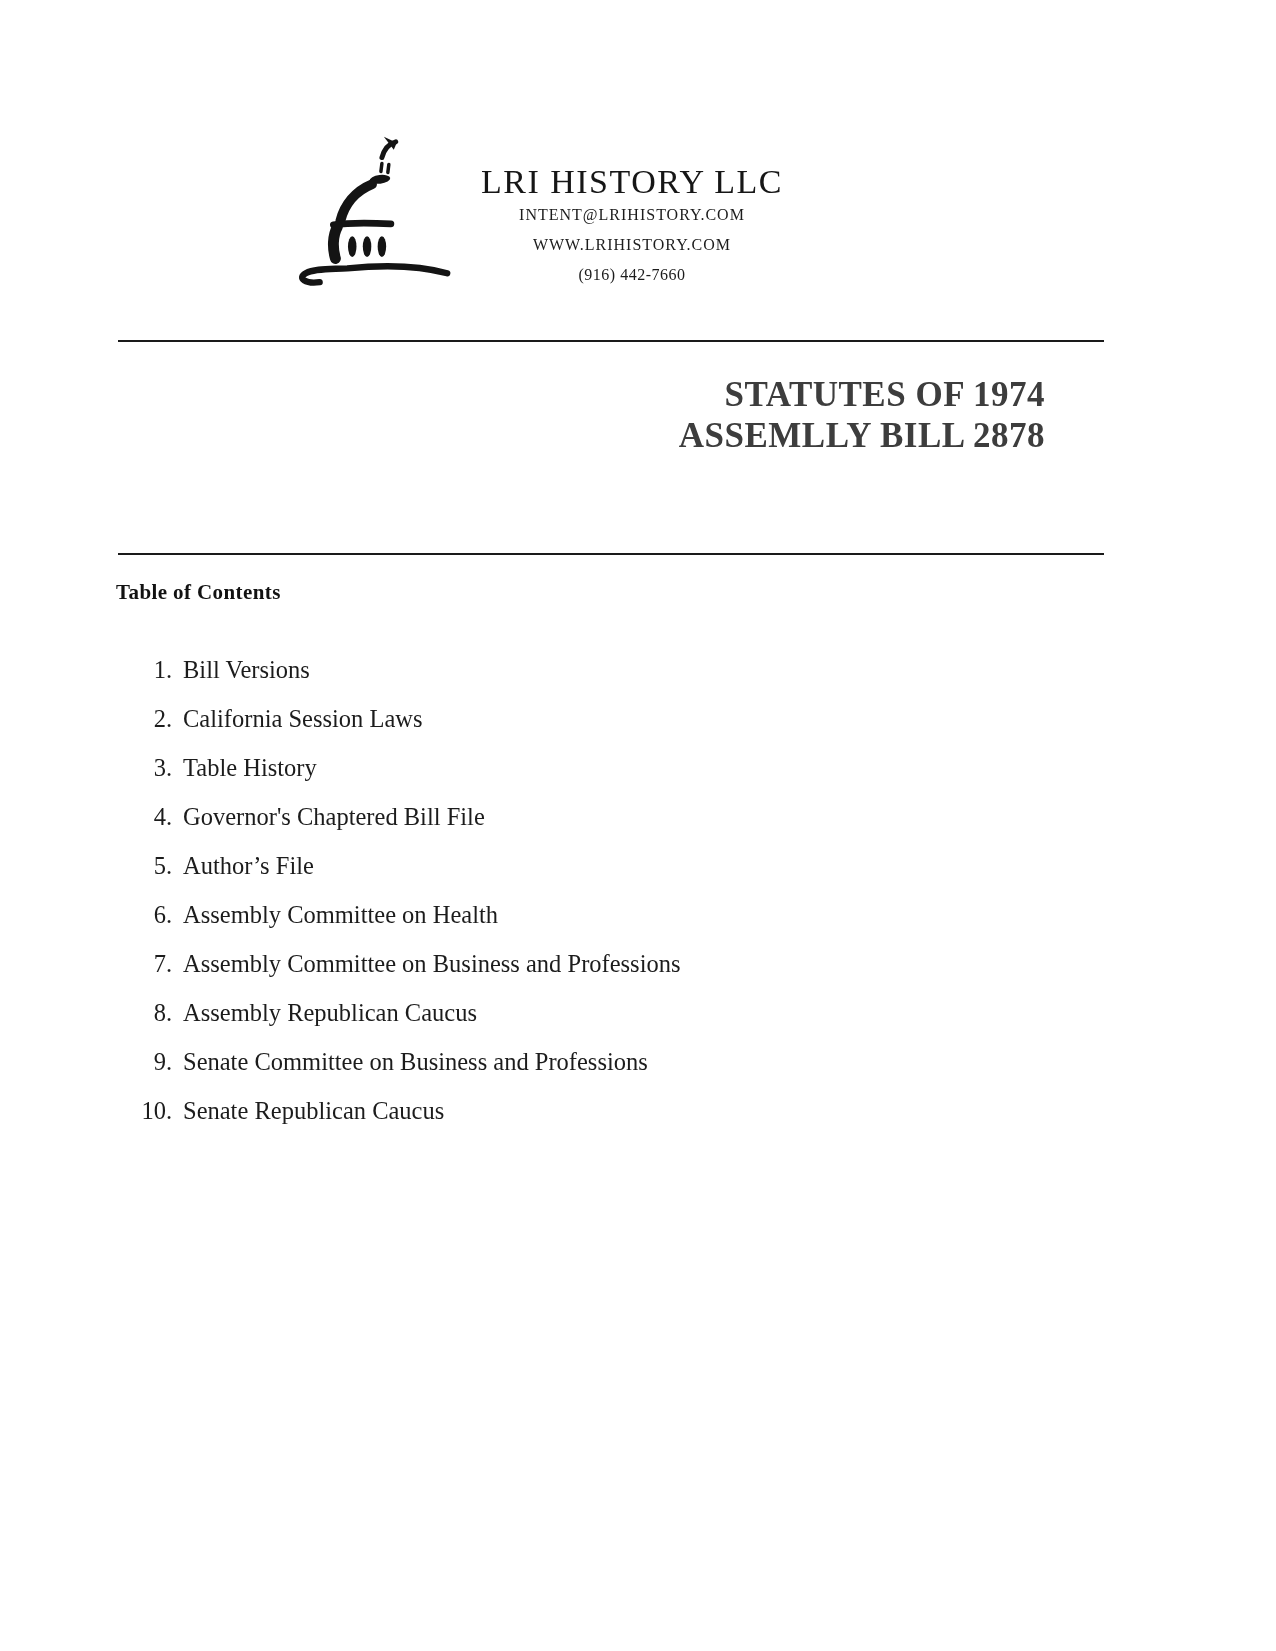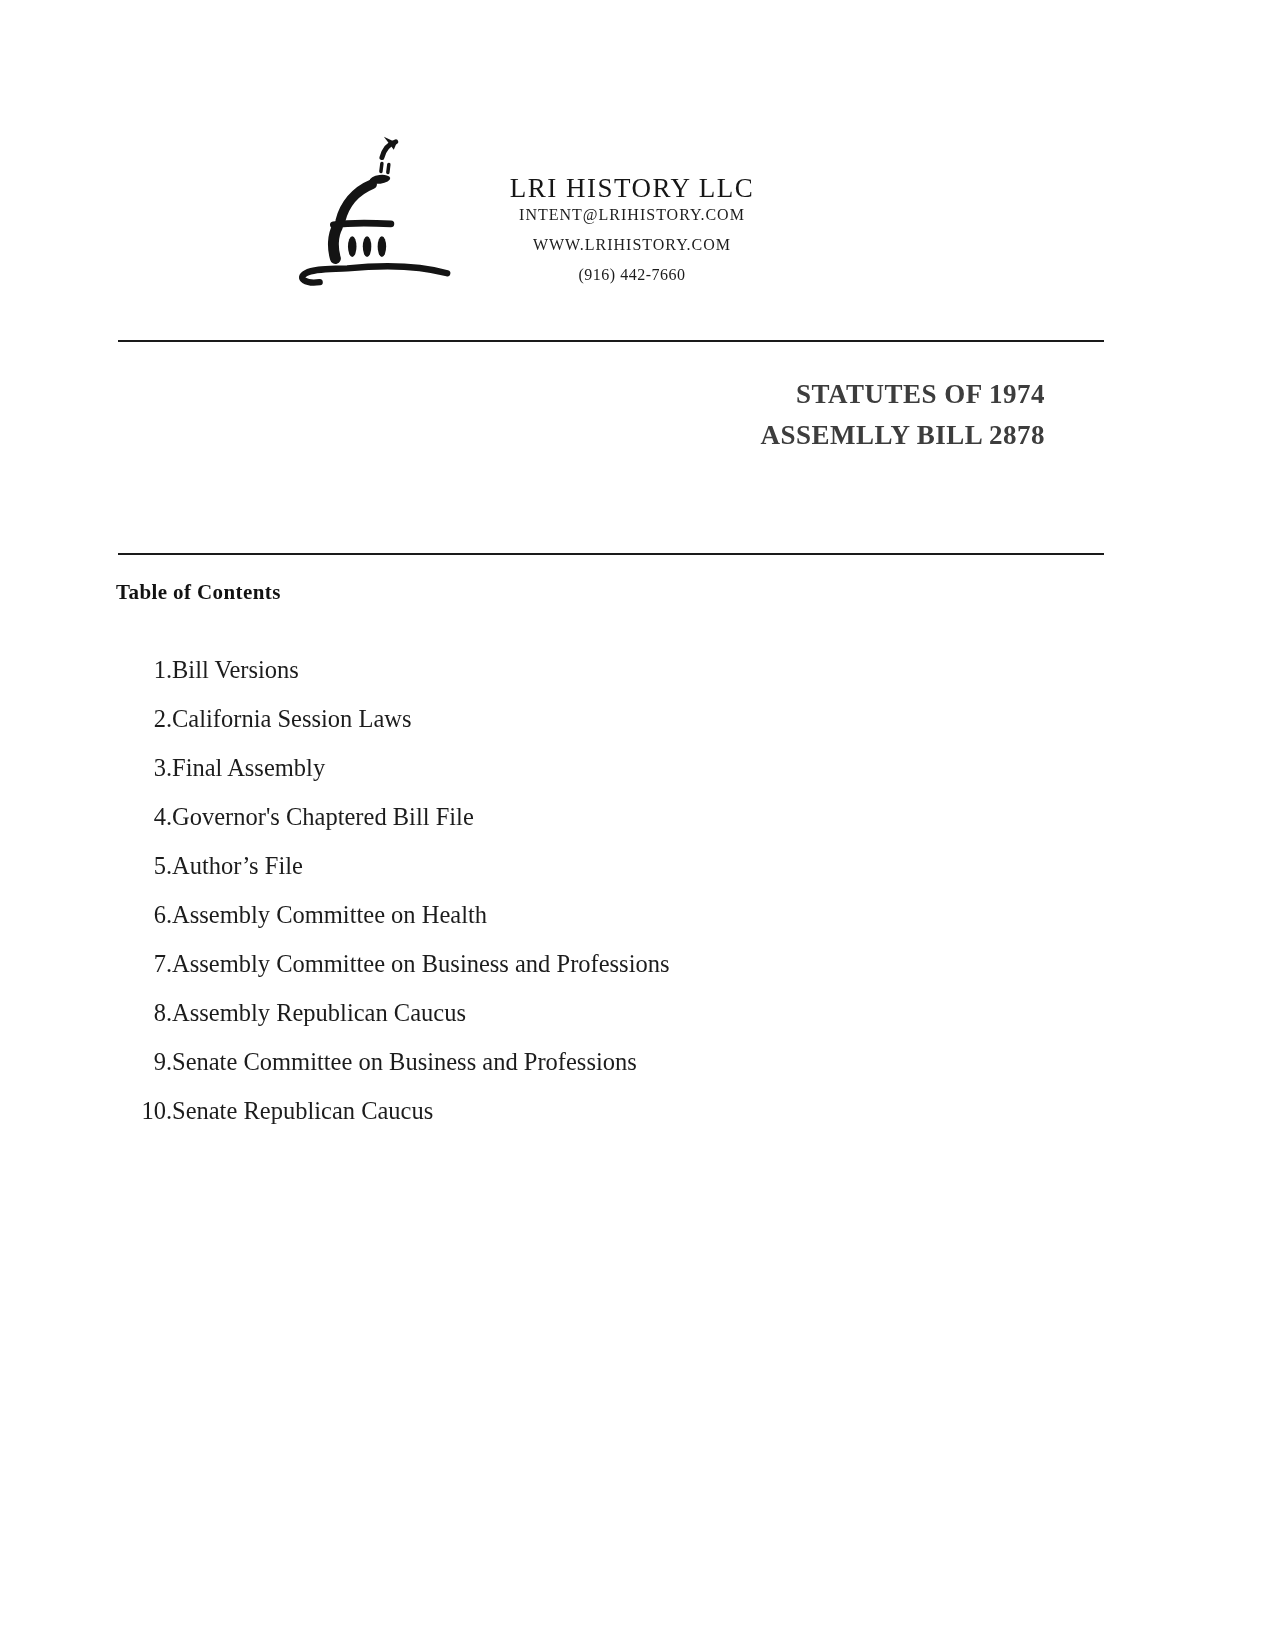--- a/index.html
+++ b/index.html
@@ -28,23 +28,23 @@
   .letterhead {
     position: absolute;
     left: 432px;
     top: 158px;
     width: 400px;
     height: 140px;
     text-align: center;
   }
   .company-name {
     position: absolute;
-    top: 15px;
+    top: 5px;
     width: 100%;
-    font-size: 27px;
+    font-size: 34px;
     letter-spacing: 1.5px;
     color: #161616;
     white-space: nowrap;
   }
   .contact-line {
     position: absolute;
     width: 100%;
     font-size: 16px;
     letter-spacing: 1px;
     color: #1c1c1c;
@@ -65,21 +65,21 @@
   .rule-top    { top: 340px; }
   .rule-bottom { top: 553px; }
 
   
   .title-block {
     position: absolute;
     top: 374px;
     right: 231px;
     text-align: right;
     font-weight: bold;
-    font-size: 27px;
+    font-size: 35px;
     line-height: 41px;
     letter-spacing: 0.5px;
     color: #3d3d3d;
   }
   .title-block .title-line { white-space: pre; }
 
   
   .toc-heading {
     position: absolute;
     left: 116px;
@@ -102,20 +102,21 @@
     align-items: baseline;
     line-height: 30px;
     margin-bottom: 19px;
   }
   .toc-num {
     flex: none;
     width: 54px;
     text-align: right;
   }
   .toc-label {
+    margin-left: 11px;
     white-space: nowrap;
   }
 </style>
 </head>
 <body>
 
 <div class="page">
 
   <div class="logo">
     <svg viewBox="0 0 180 170" width="178" height="178" aria-hidden="true">
@@ -165,21 +166,21 @@
     <div class="toc-row">
       <span class="toc-num">1.</span>
       <span class="toc-label">Bill Versions</span>
     </div>
     <div class="toc-row">
       <span class="toc-num">2.</span>
       <span class="toc-label">California Session Laws</span>
     </div>
     <div class="toc-row">
       <span class="toc-num">3.</span>
-      <span class="toc-label">Final Assembly</span>
+      <span class="toc-label">Table History</span>
     </div>
     <div class="toc-row">
       <span class="toc-num">4.</span>
       <span class="toc-label">Governor's Chaptered Bill File</span>
     </div>
     <div class="toc-row">
       <span class="toc-num">5.</span>
       <span class="toc-label">Author’s File</span>
     </div>
     <div class="toc-row">

